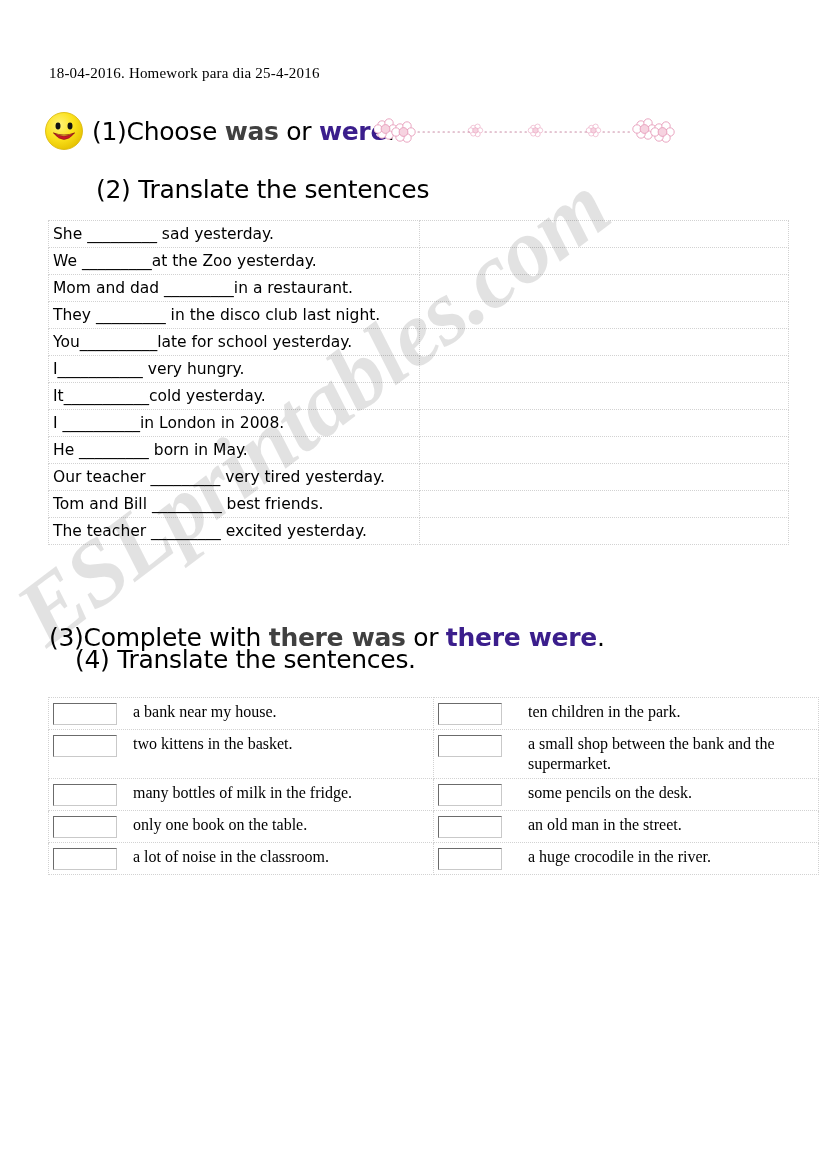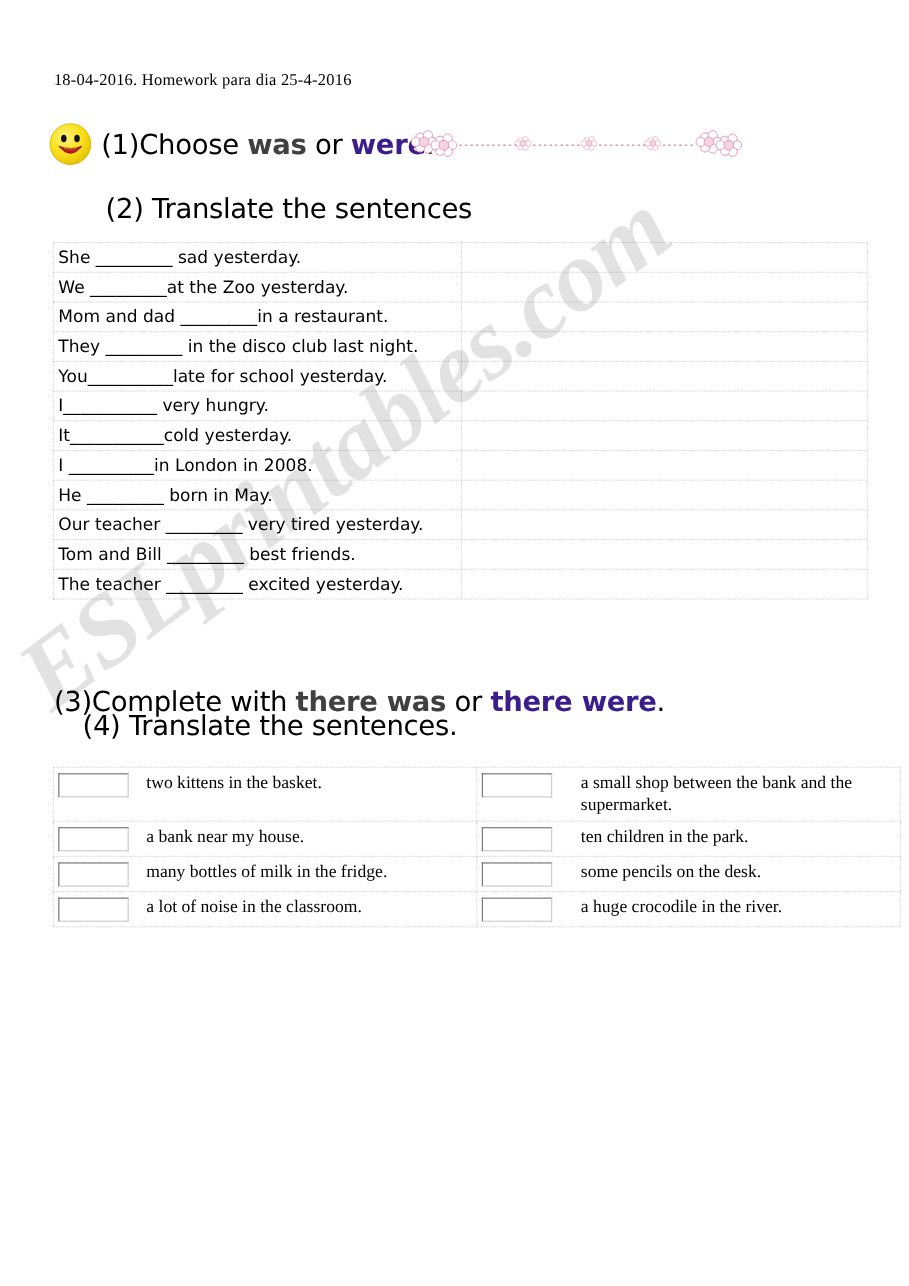--- a/index.html
+++ b/index.html
@@ -357,55 +357,69 @@
   <div class="head3"><span>(3)Complete with </span><span class="kw-was">there was</span><span> or </span><span class="kw-were">there were</span><span>.</span></div>
 
   <div class="head4">(4) Translate the sentences.</div>
 
   <table class="sheet t2">
     <tbody>
       <tr>
         <td class="half">
           <div class="ansrow">
             <span class="ansbox"></span>
+            <span class="anstext">a bank near my house.</span>
+          </div>
+        </td>
+        <td class="half">
+          <div class="ansrow">
+            <span class="ansbox"></span>
+            <span class="anstext indent">ten children in the park.</span>
+          </div>
+        </td>
+      </tr>
+      <tr>
+        <td class="half">
+          <div class="ansrow">
+            <span class="ansbox"></span>
             <span class="anstext">two kittens in the basket.</span>
           </div>
         </td>
         <td class="half">
           <div class="ansrow">
             <span class="ansbox"></span>
             <span class="anstext indent">a small shop between the bank and the supermarket.</span>
           </div>
         </td>
       </tr>
       <tr>
         <td class="half">
           <div class="ansrow">
             <span class="ansbox"></span>
-            <span class="anstext">a bank near my house.</span>
-          </div>
-        </td>
-        <td class="half">
-          <div class="ansrow">
-            <span class="ansbox"></span>
-            <span class="anstext indent">ten children in the park.</span>
+            <span class="anstext">many bottles of milk in the fridge.</span>
+          </div>
+        </td>
+        <td class="half">
+          <div class="ansrow">
+            <span class="ansbox"></span>
+            <span class="anstext indent">some pencils on the desk.</span>
           </div>
         </td>
       </tr>
       <tr>
         <td class="half">
           <div class="ansrow">
             <span class="ansbox"></span>
-            <span class="anstext">many bottles of milk in the fridge.</span>
-          </div>
-        </td>
-        <td class="half">
-          <div class="ansrow">
-            <span class="ansbox"></span>
-            <span class="anstext indent">some pencils on the desk.</span>
+            <span class="anstext">only one book on the table.</span>
+          </div>
+        </td>
+        <td class="half">
+          <div class="ansrow">
+            <span class="ansbox"></span>
+            <span class="anstext indent">an old man in the street.</span>
           </div>
         </td>
       </tr>
       <tr>
         <td class="half">
           <div class="ansrow">
             <span class="ansbox"></span>
             <span class="anstext">a lot of noise in the classroom.</span>
           </div>
         </td>

